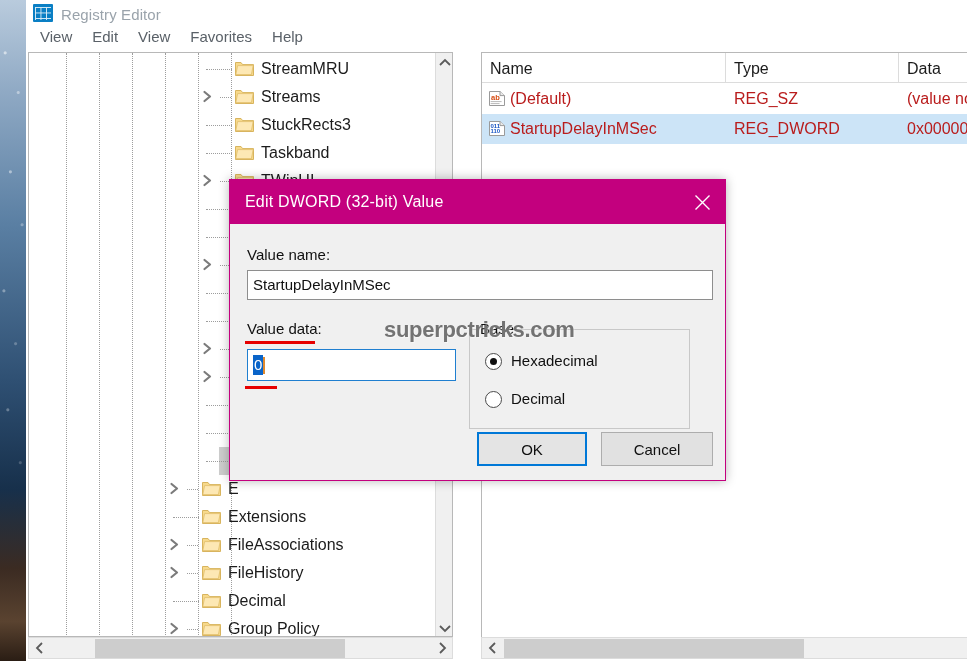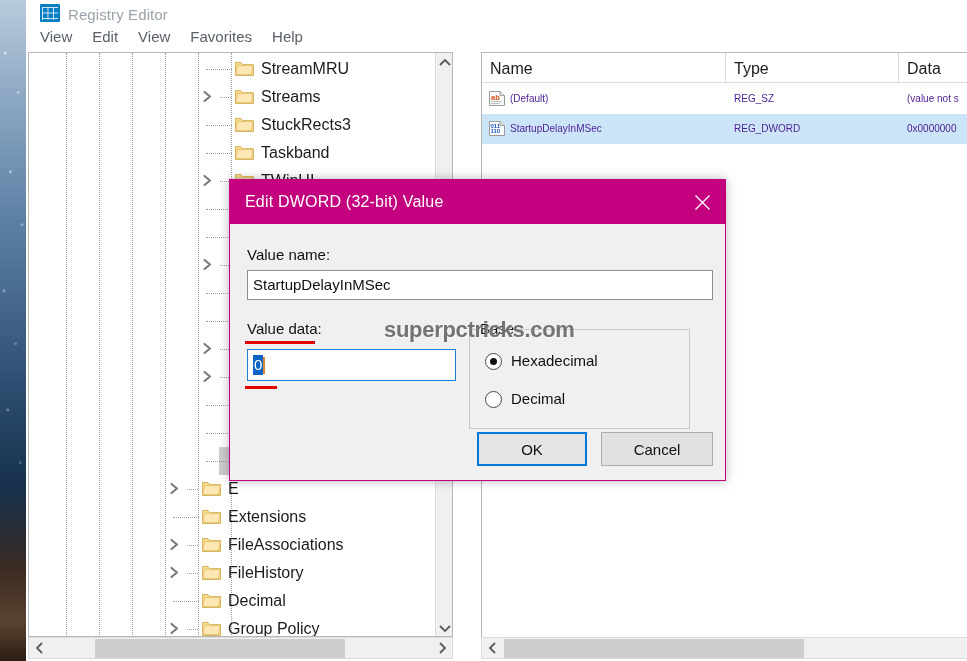--- a/index.html
+++ b/index.html
@@ -28,21 +28,21 @@
   }
 
   
   .app {
     position: absolute; left: 26px; top: 0; width: 941px; height: 661px;
     background: #ffffff;
   }
   .titlebar {
     position: absolute; left: 0; top: 0; width: 941px; height: 22px;
     background: #ffffff;
-    display: flex; align-items: flex-end; gap: 8px; padding-left: 14px;
+    display: flex; align-items: flex-end; gap: 8px; padding-left: 7px;
   }
   .app-icon {
     width: 20px; height: 18px; position: relative; flex: none;
     background: #0a7fc4; border-radius: 1px;
   }
   .app-icon::before {
     content: ""; position: absolute; inset: 3px 2px 2px 2px;
     background:
       linear-gradient(90deg, #fff 0 1px, transparent 1px 5px) 0 0/5.5px 100%,
       linear-gradient(180deg, #fff 0 1px, transparent 1px 5px) 0 0/100% 5.5px;
@@ -125,21 +125,21 @@
     font-size: 16px; color: #1b1b1b; padding: 4px 0 0 8px;
     border-right: 1px solid #dcdcdc; height: 30px; line-height: 24px;
     white-space: nowrap; overflow: hidden;
   }
   .lrow {
     position: absolute; left: 0; width: 512px; height: 30px; display: flex;
     align-items: center;
   }
   .lrow.sel { background: #cce4f7; }
   .lcell {
-    font-size: 10px; color: #4c1d95; line-height: 22px;
+    font-size: 16px; color: #b91c1c; line-height: 22px;
     white-space: nowrap; overflow: hidden; position: absolute;
   }
   .vicon { position: absolute; width: 18px; height: 17px; left: 6px; }
   .vicon svg { display: block; }
 
   
   .hscroll {
     position: absolute; height: 22px; background: #f0f0f0;
     border: 1px solid #dcdcdc;
   }

